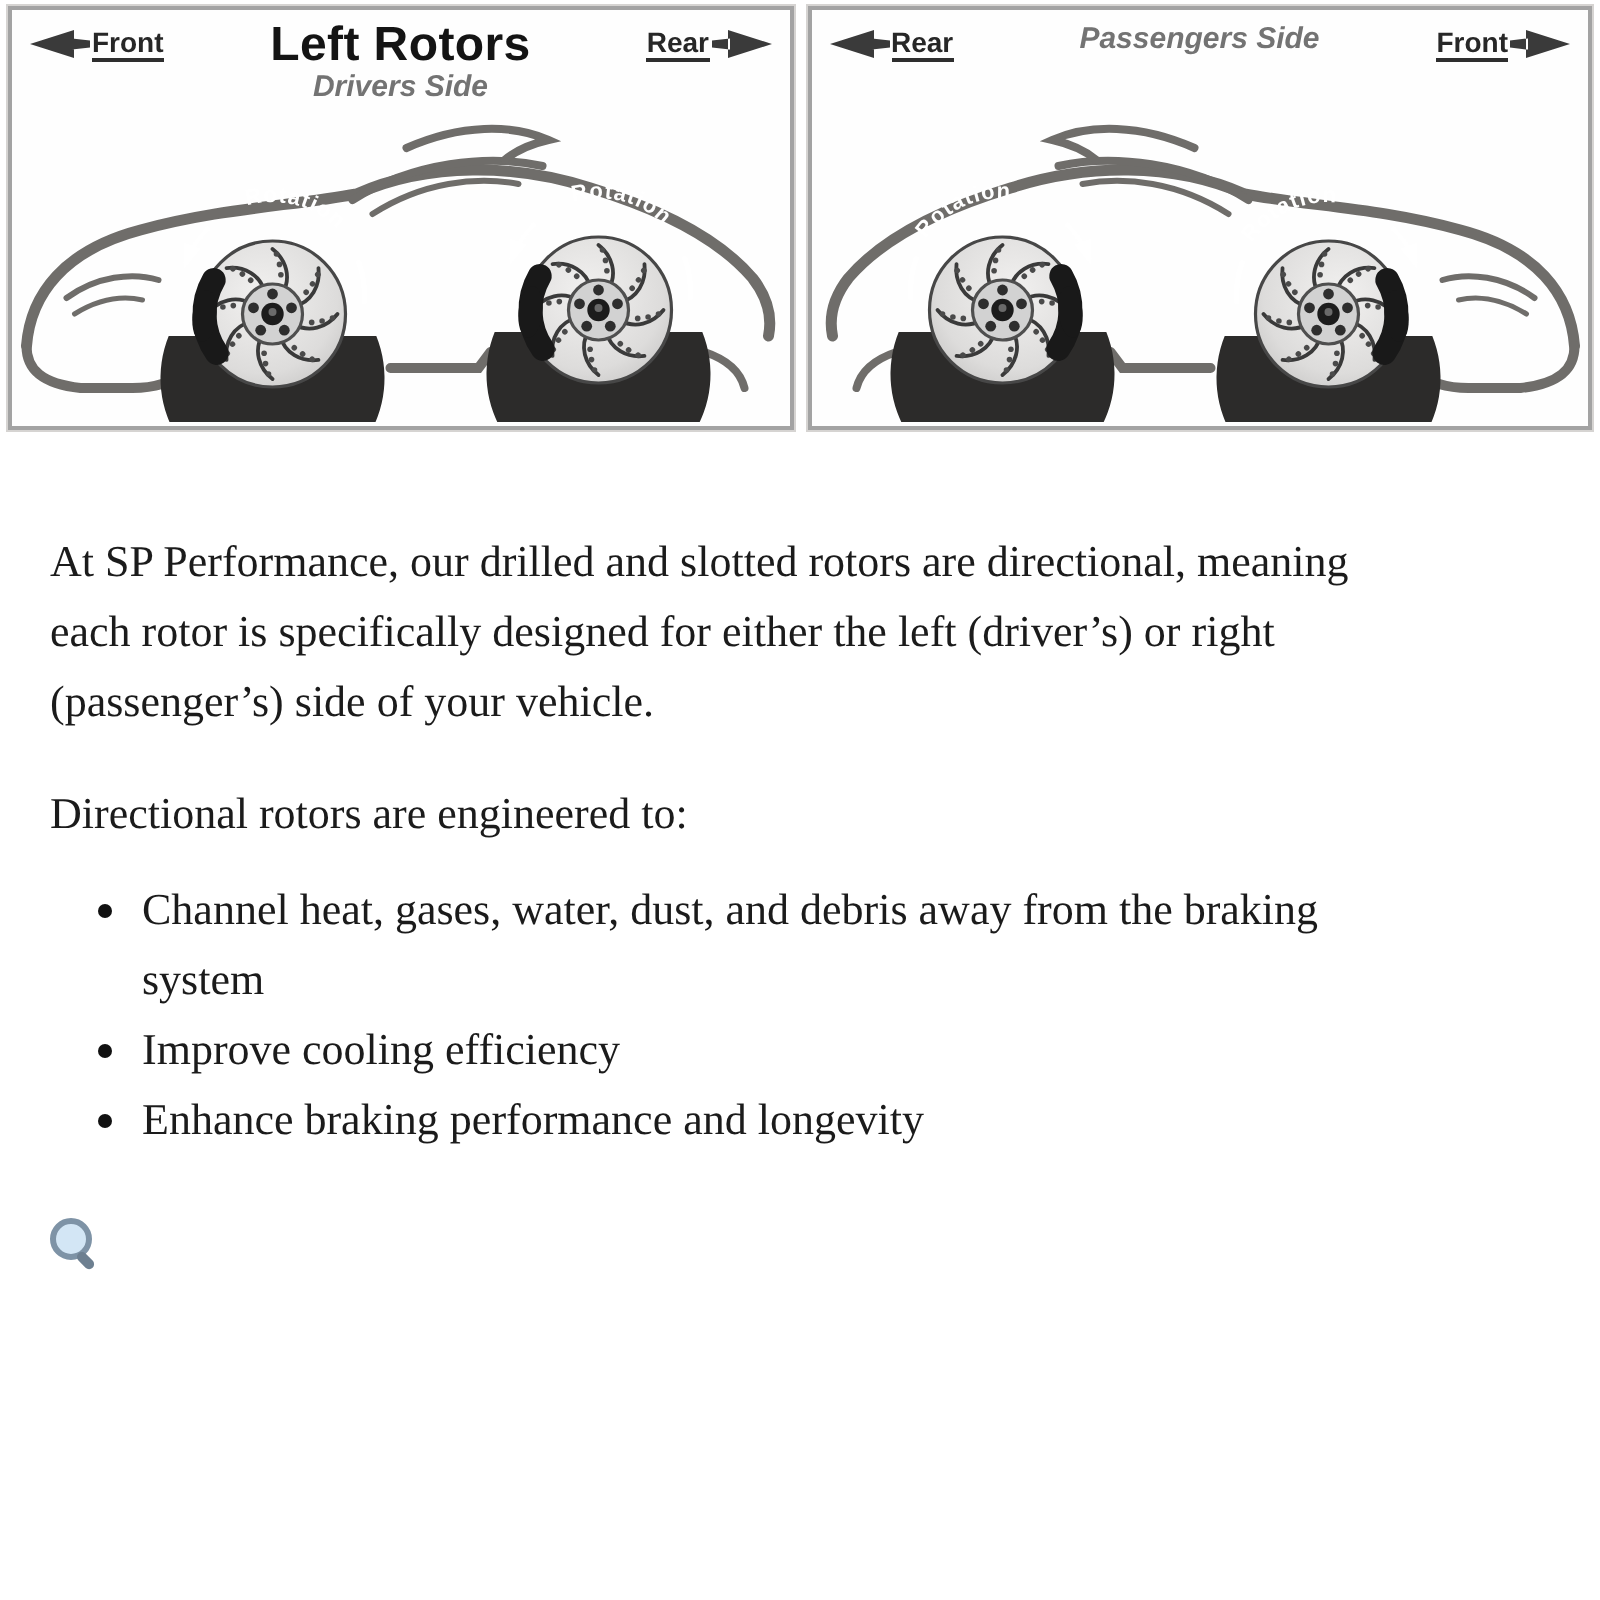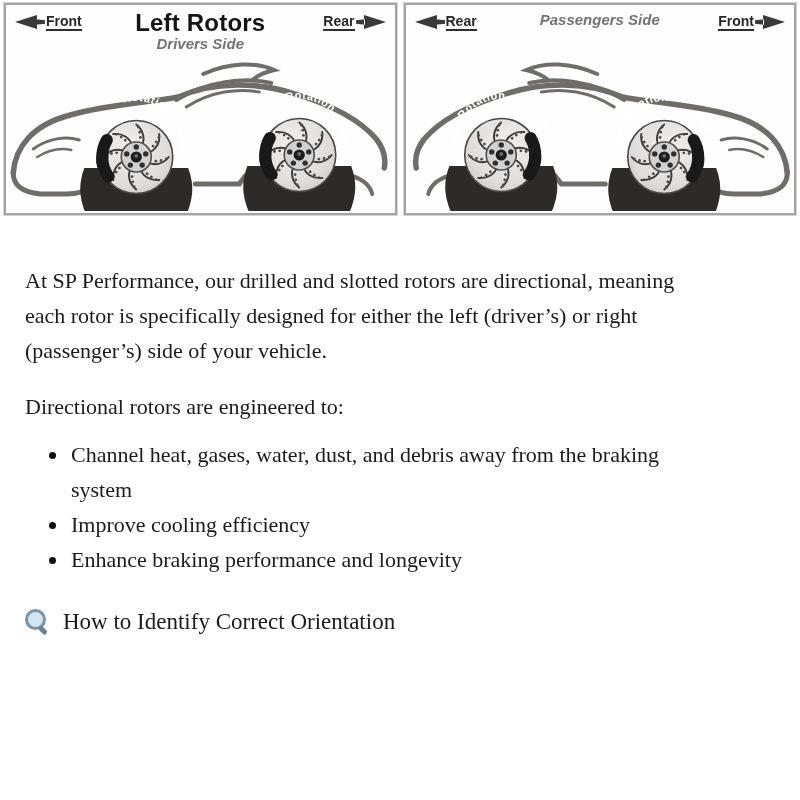--- a/index.html
+++ b/index.html
@@ -221,16 +221,15 @@
   <p class="lead">Directional rotors are engineered to:</p>
 
   <ul class="bullets">
     <li>Channel heat, gases, water, dust, and debris away from the braking system</li>
     <li>Improve cooling efficiency</li>
     <li>Enhance braking performance and longevity</li>
   </ul>
 
   <h2 class="sec-head regular">
     <span class="mag-icon"></span>
-    <span>How to Identify Correct Orientation</span>
   </h2>
 
 </div>
 
 </body></html>

